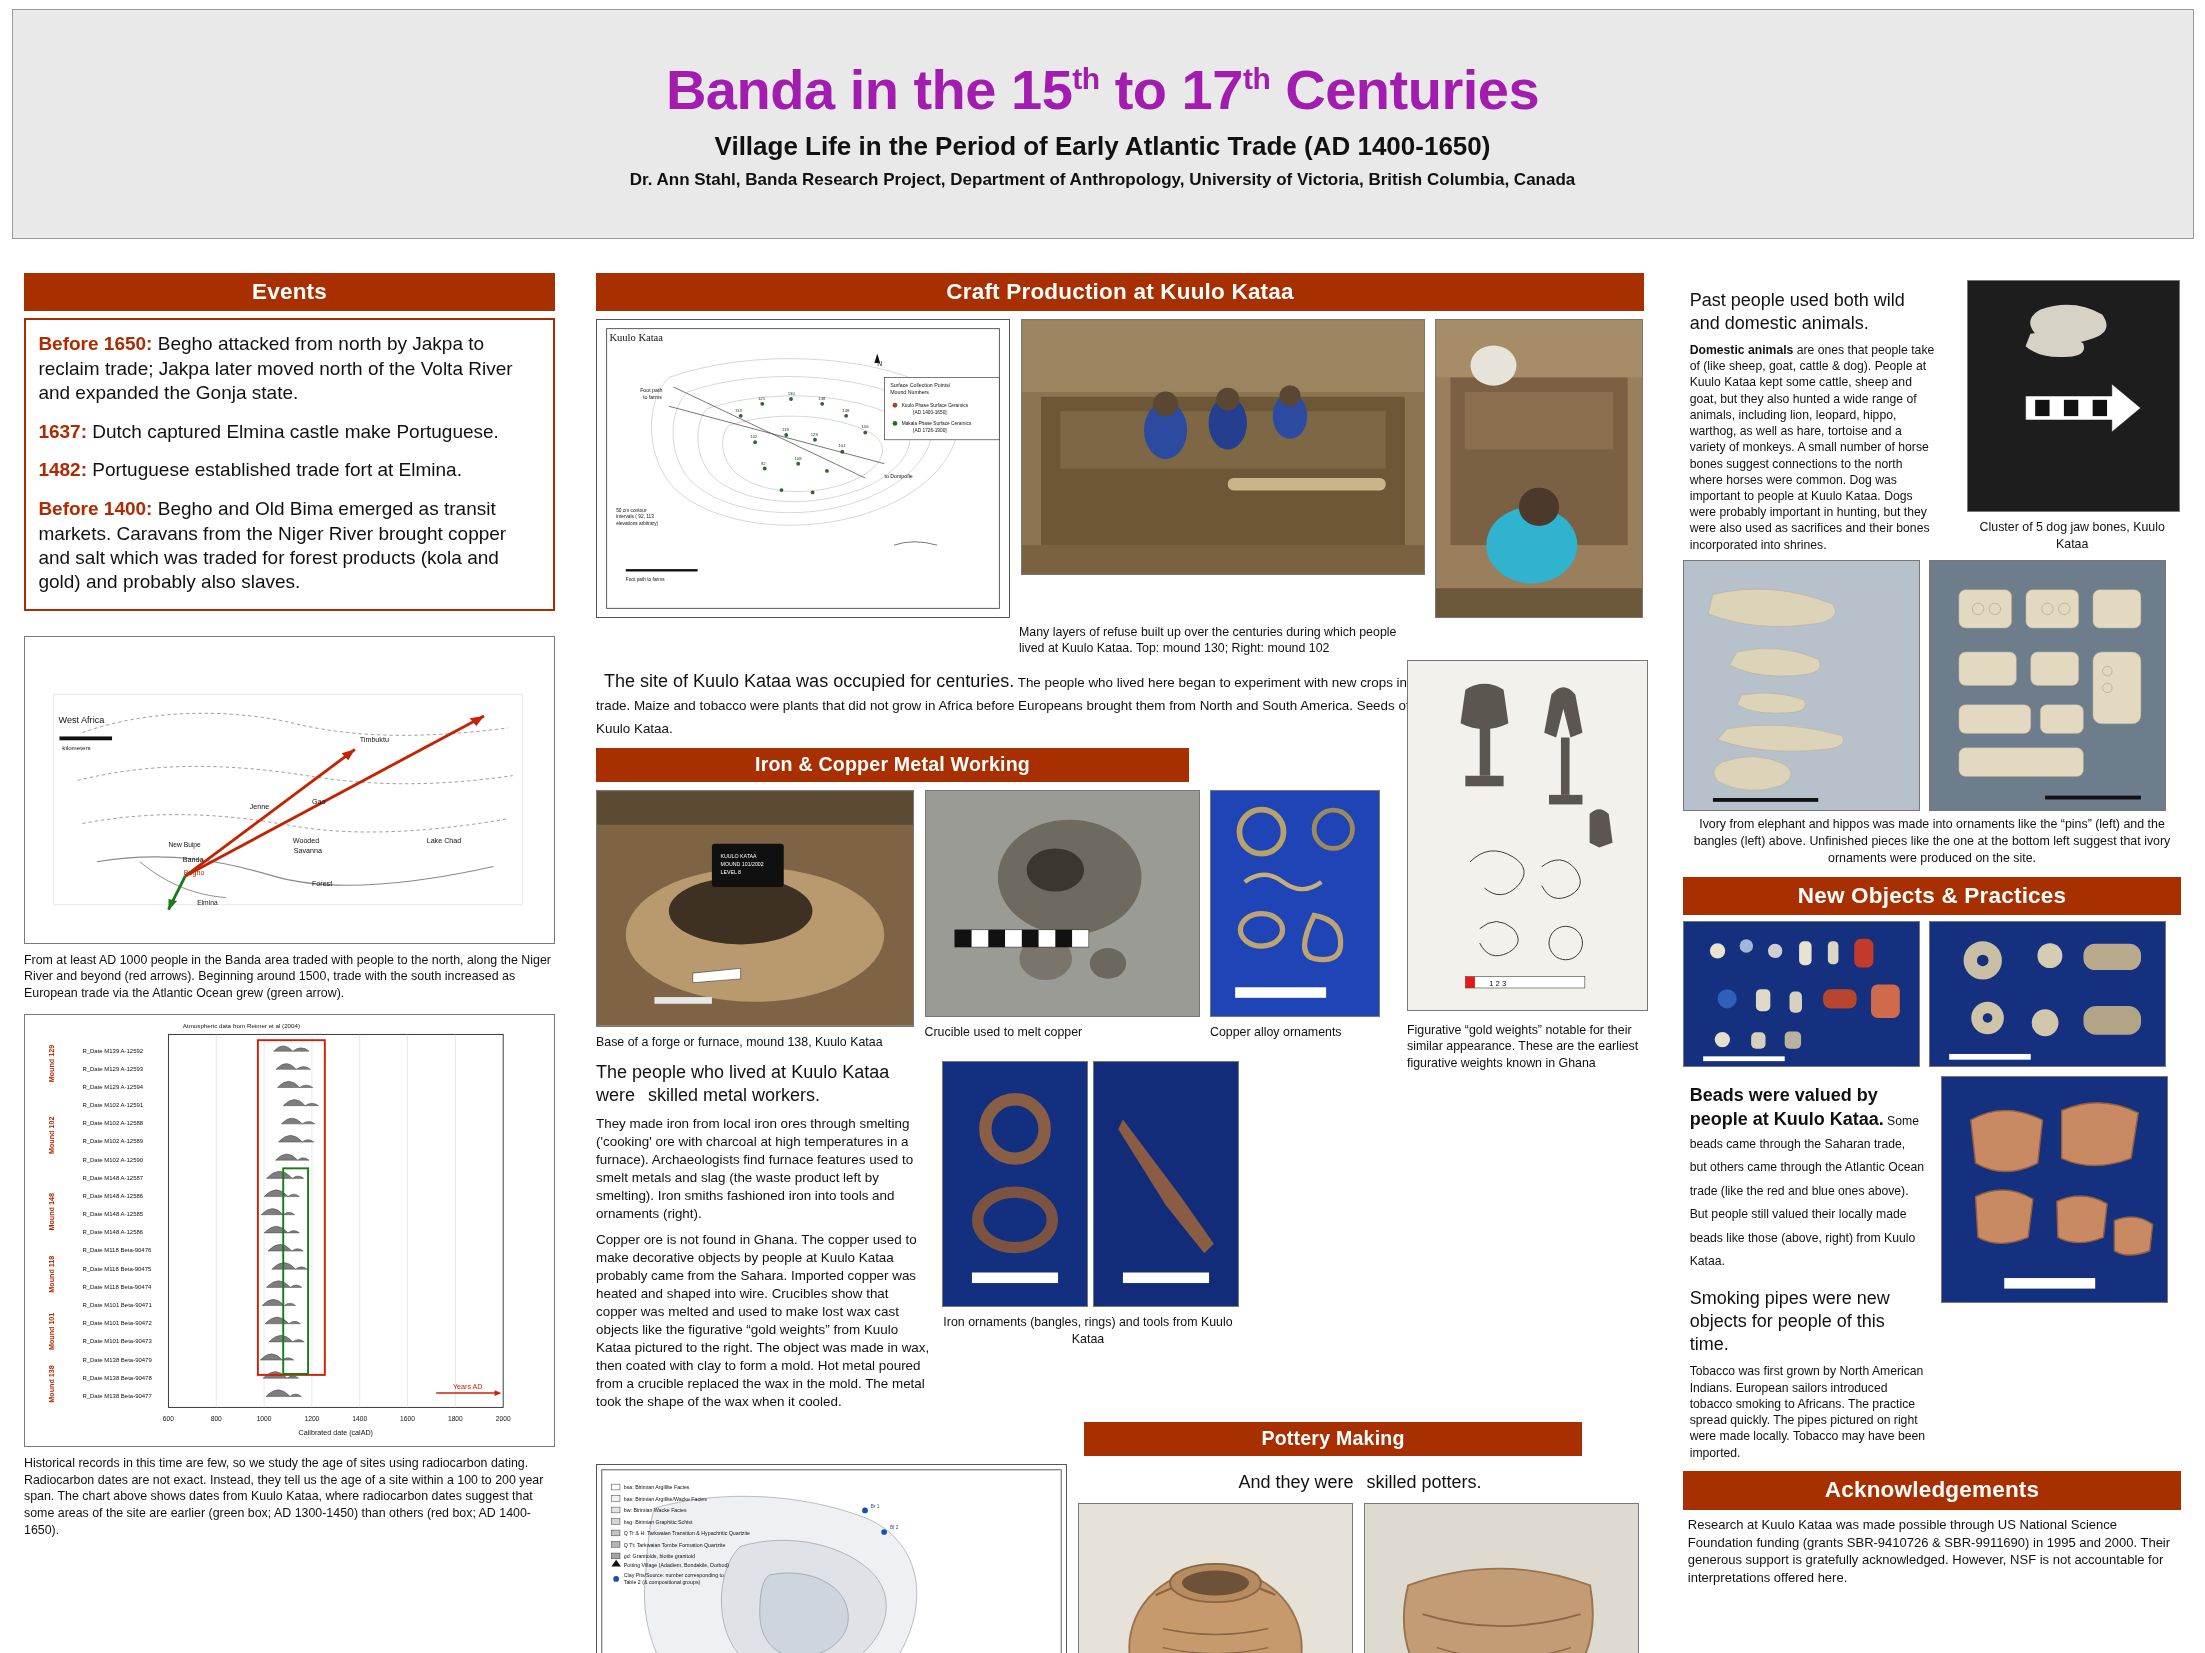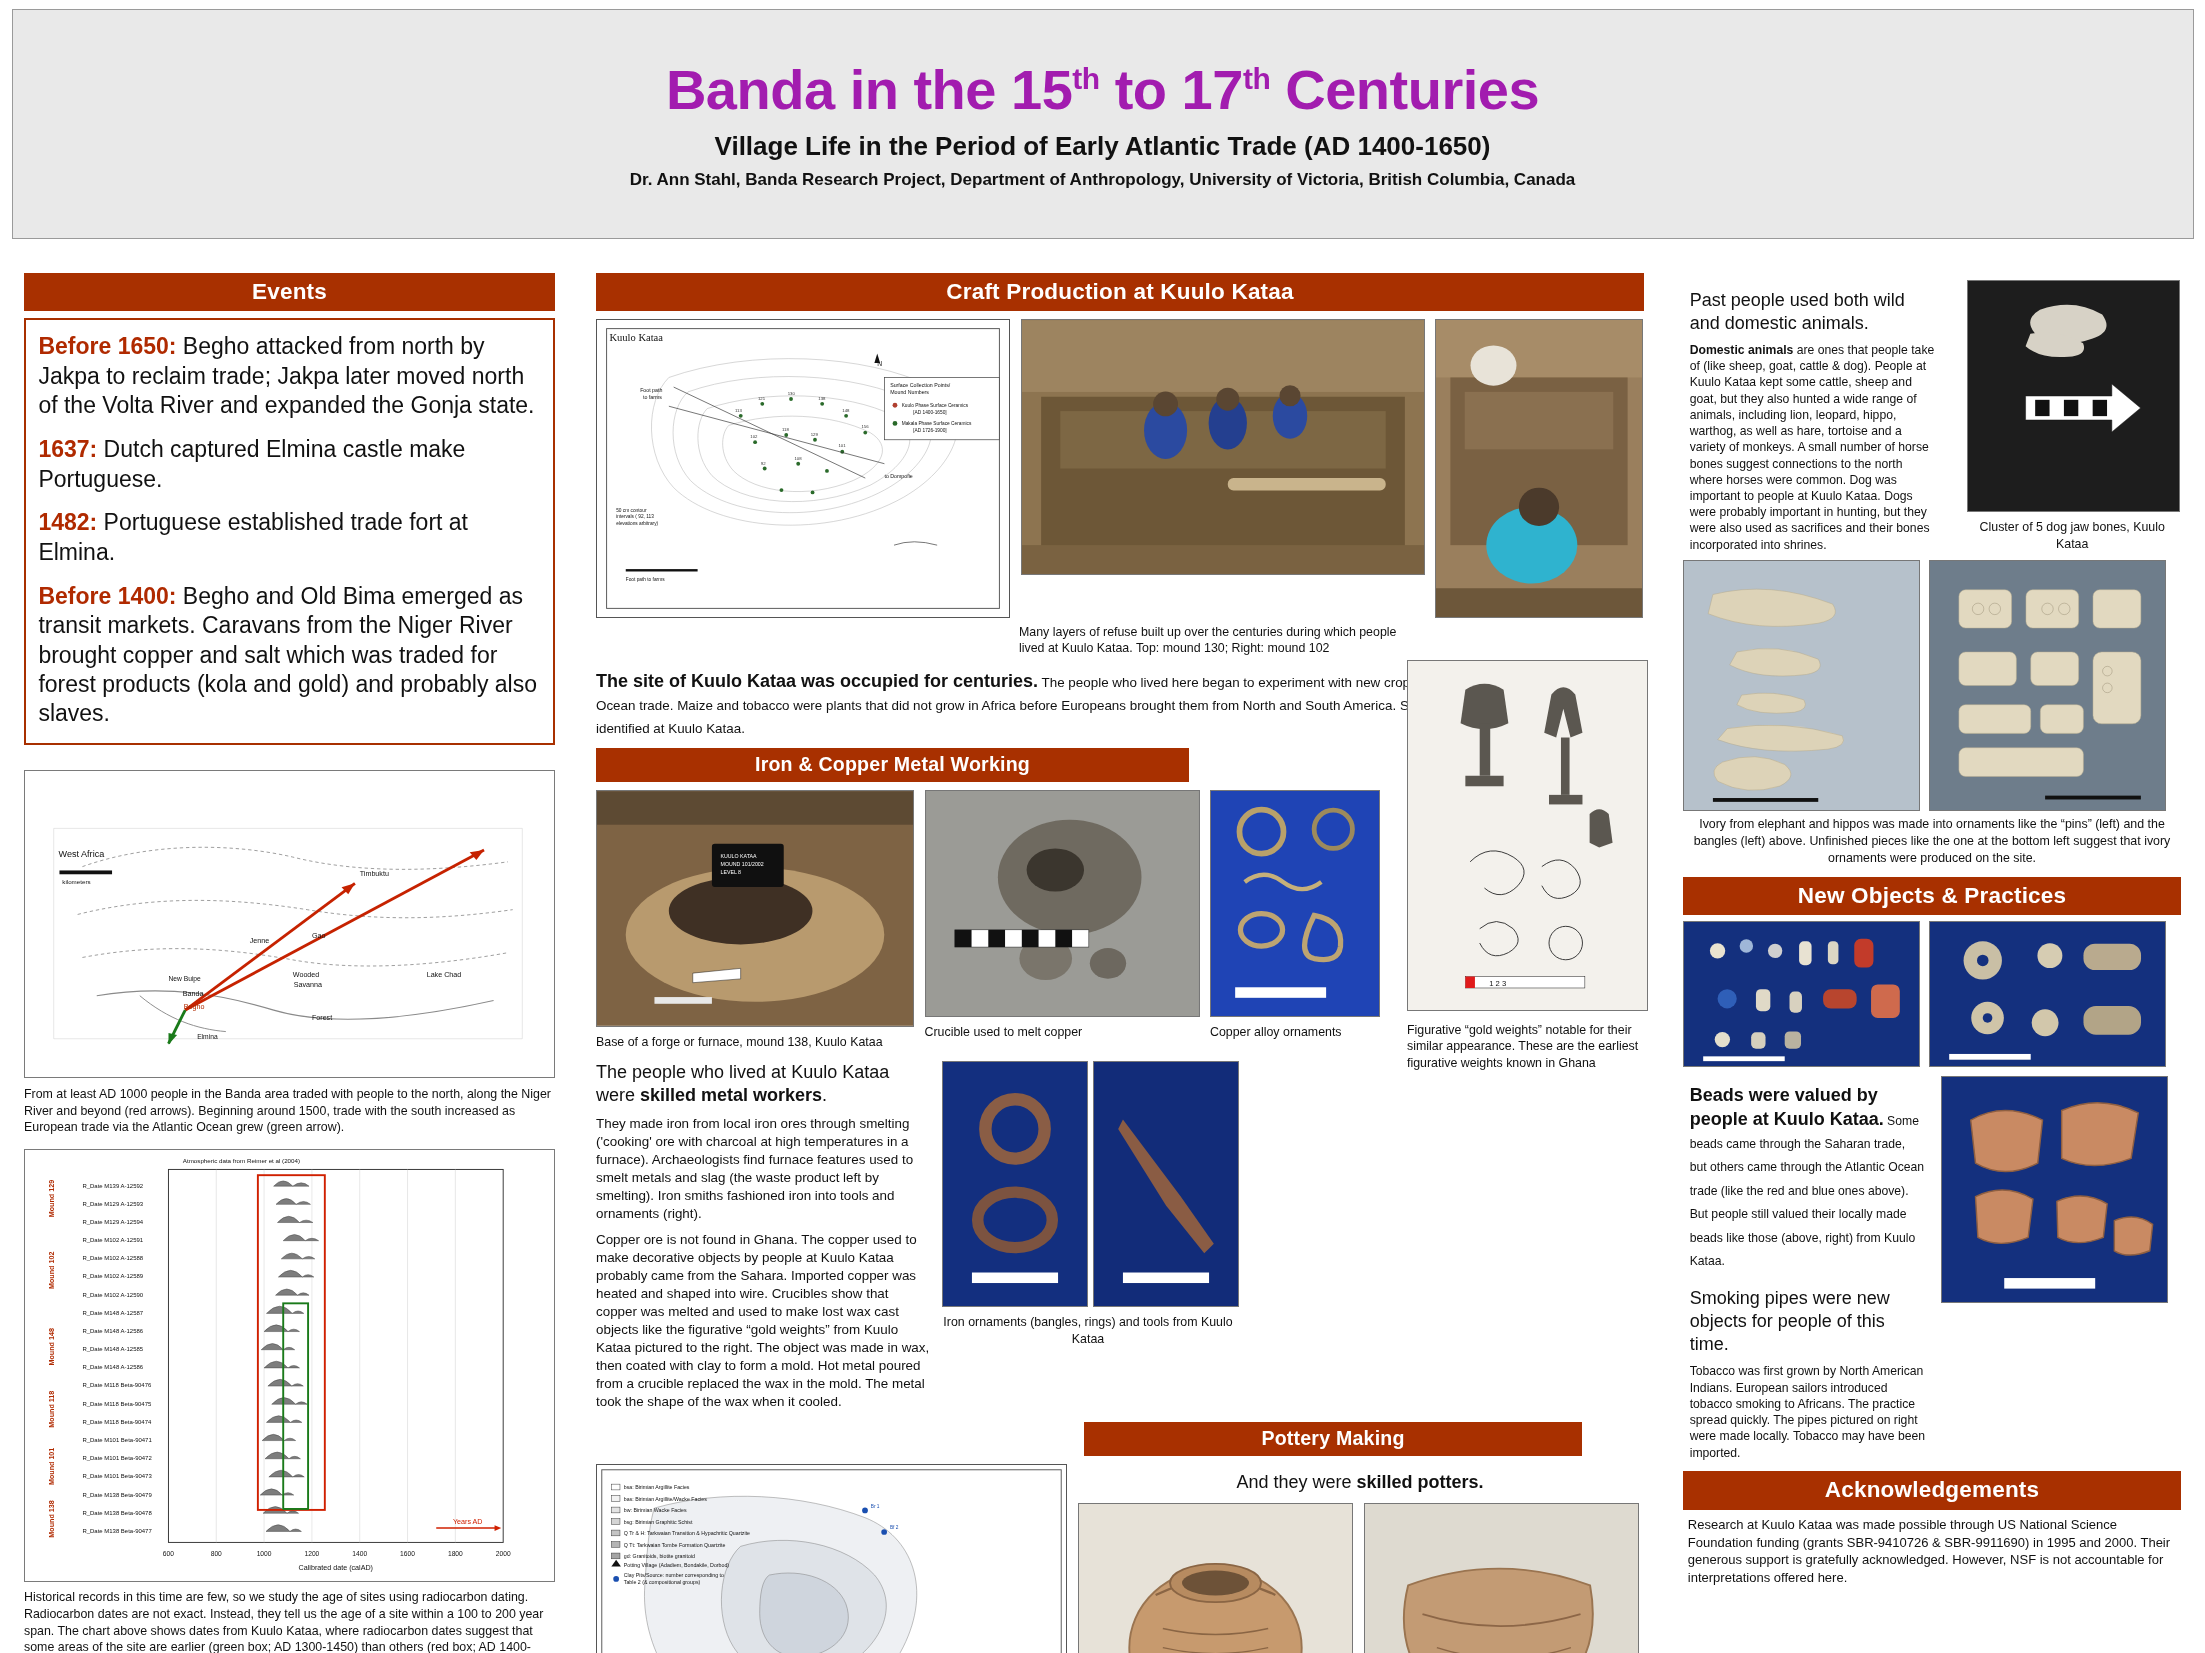--- a/index.html
+++ b/index.html
@@ -33,39 +33,39 @@
 
   .band{
     background:#a83000;color:#fff;text-align:center;font-weight:bold;
     font-size:22.5px;padding:5.7px 0 6.7px 0;letter-spacing:0.2px;
   }
   .band.sm{font-size:19.6px;padding:4.8px 0 5.7px 0;}
 
   
   .events-box{
     border:2.4px solid #a83000;box-sizing:border-box;padding:12.4px 12.4px 14.4px 12.4px;
-    font-size:23px;line-height:1.28;color:#111;margin-top:6.7px;
+    font-size:19px;line-height:1.28;color:#111;margin-top:6.7px;
   }
   .events-box p{margin:0 0 14.4px 0;}
   .events-box p:last-child{margin-bottom:0;}
   .events-box b{color:#b02a00;}
 
   .map-box{
     margin-top:25px;border:1px solid #7a7a7a;background:#fff;height:306px;position:relative;overflow:hidden;
   }
   .caption{font-size:12.4px;line-height:1.35;color:#111;margin-top:7.7px;}
 
   .chart-box{margin-top:12.4px;border:1px solid #7a7a7a;background:#fff;height:431px;position:relative;overflow:hidden;}
 
   
   .mid-row{display:flex;gap:10.5px;margin-top:7.7px;}
   .sitemap{background:#fff;border:1px solid #555;position:relative;overflow:hidden;}
   .body-text{font-size:13.4px;line-height:1.34;color:#111;}
   .lead{font-size:18px;line-height:1.3;color:#111;}
-  .lead b{font-weight:bold;}
+  .lead b{font-weight:normal;margin-left:8px;}
 
   
   .r-text{font-size:18px;line-height:1.3;color:#111;margin:8.6px 6.7px 0 6.7px;}
   .r-small{font-size:12.2px;line-height:1.33;color:#111;margin:6.7px 6.7px 0 6.7px;}
   .r-small b{font-weight:bold;}
 
   
   .ph{position:relative;overflow:hidden;}
   .soil{background:linear-gradient(180deg,#9a8367 0%,#8a714f 35%,#6f573a 70%,#5a4630 100%);}
   .soil2{background:linear-gradient(180deg,#b09572 0%,#9a7f5d 45%,#7a6143 100%);}

